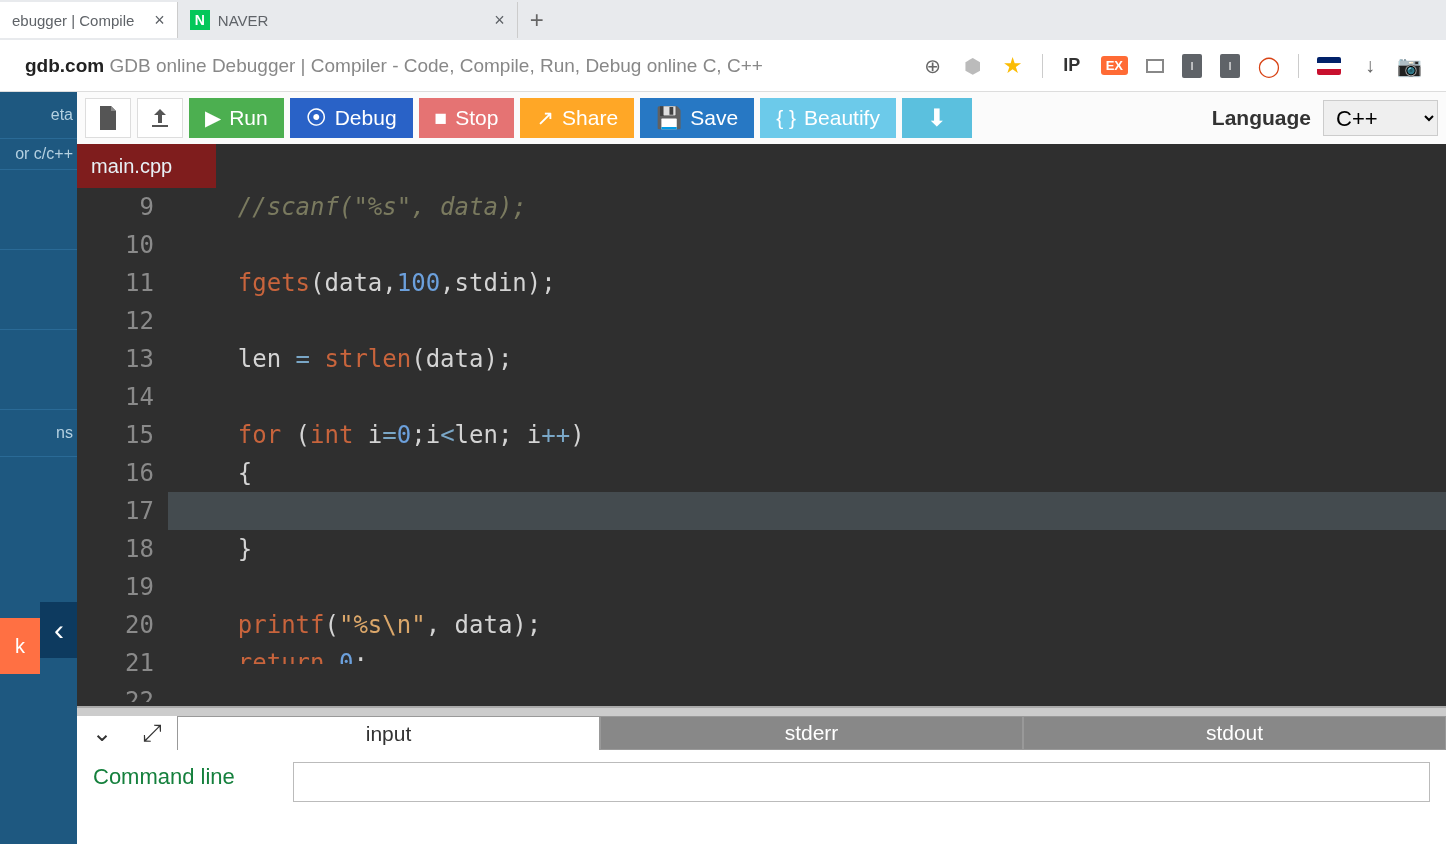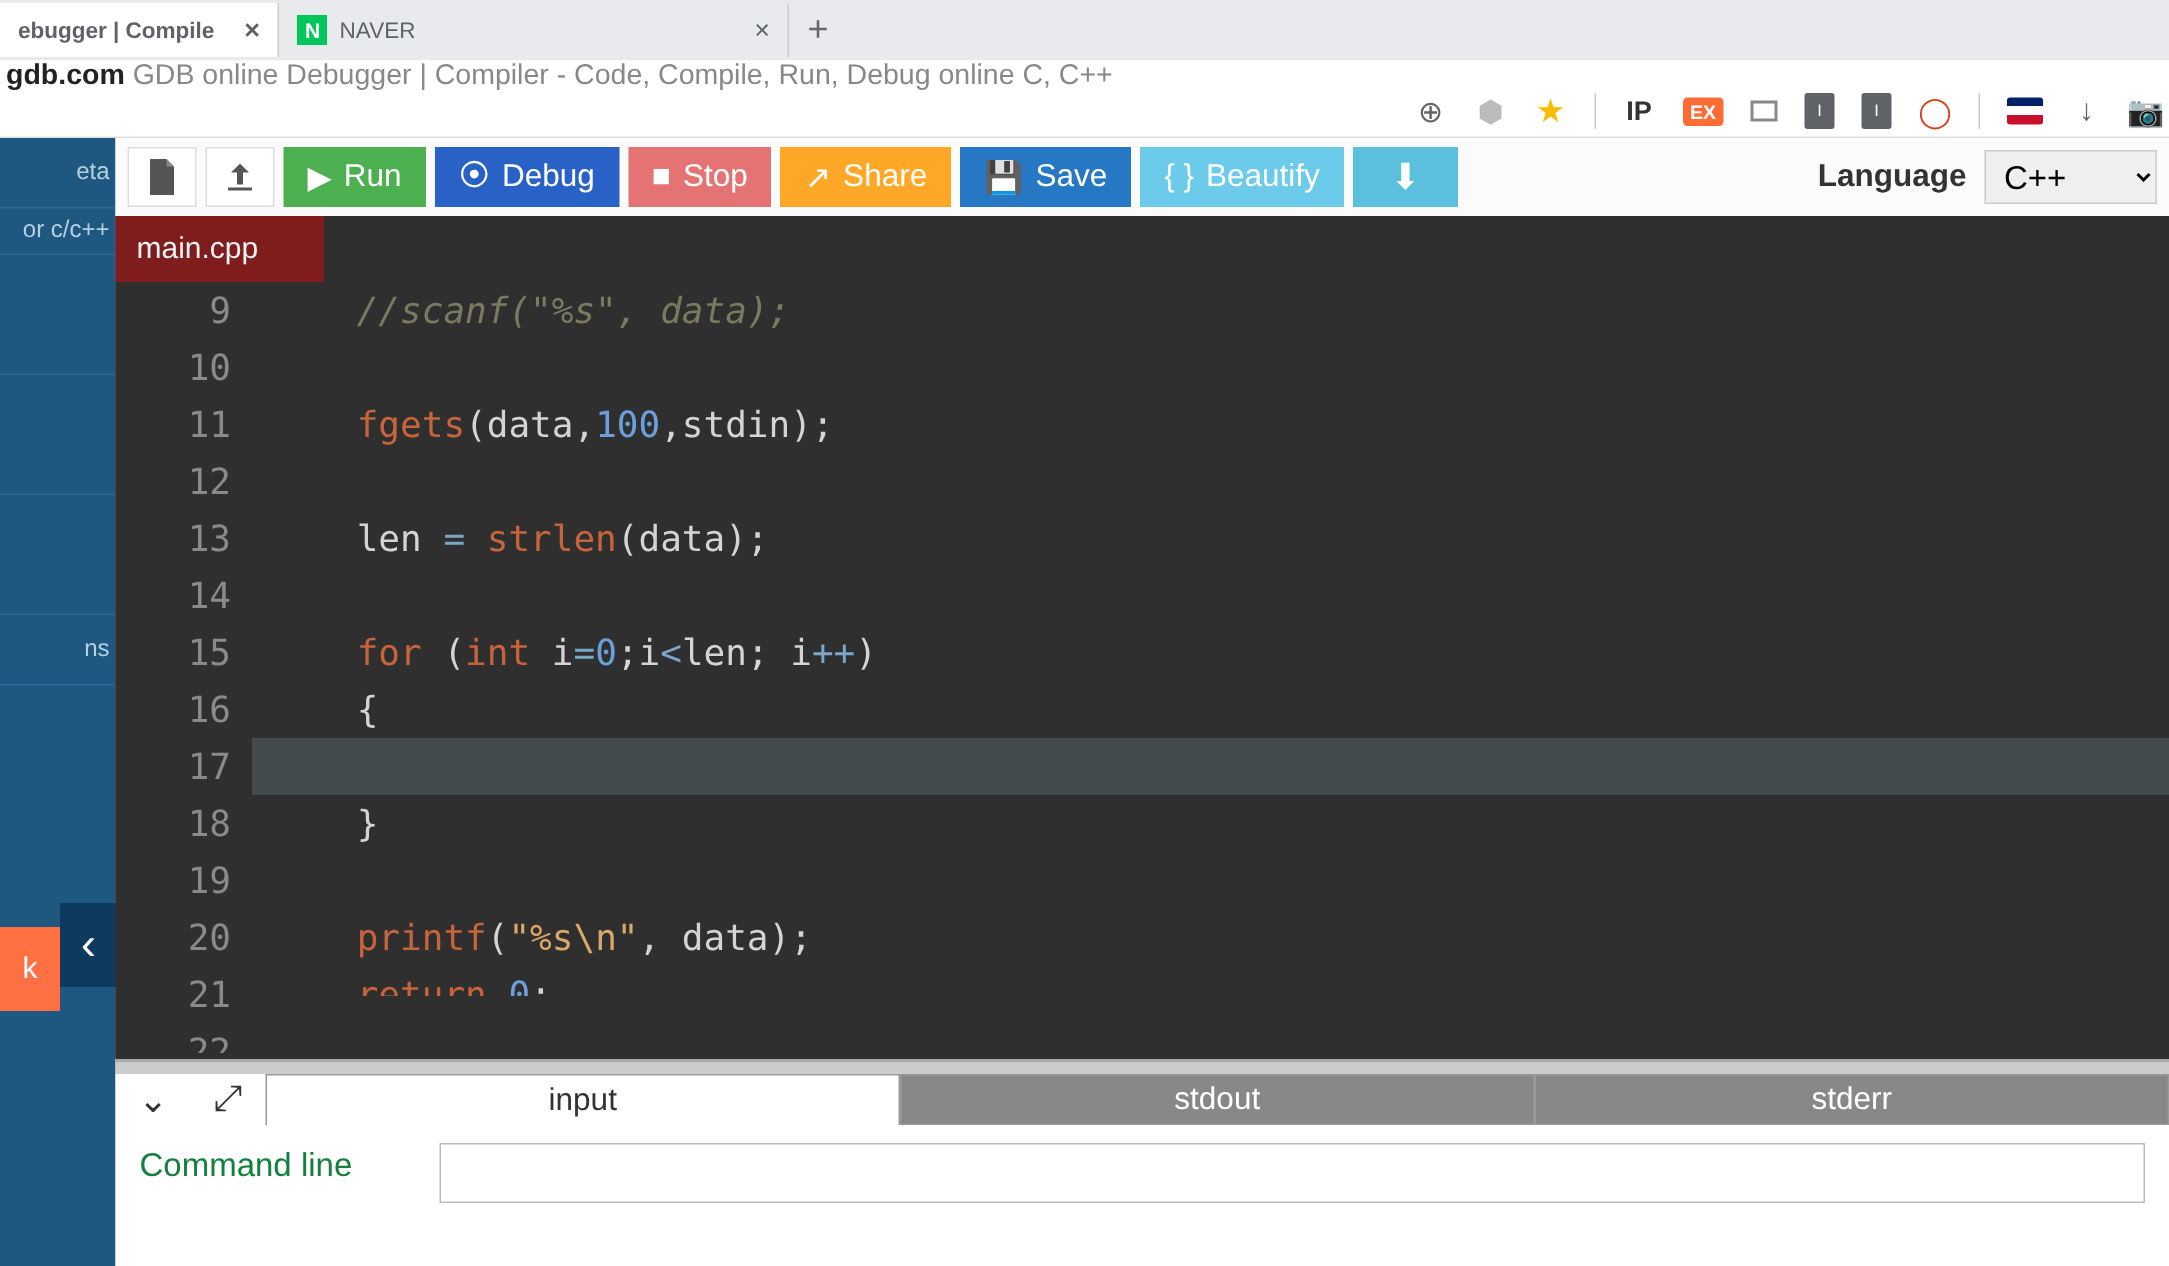--- a/index.html
+++ b/index.html
@@ -1,27 +1,27 @@
 <!DOCTYPE html>
 <html><head>
 <meta charset="utf-8">
 <style>
 * { margin: 0; padding: 0; box-sizing: border-box; }
 body { font-family: Arial, sans-serif; background: #fff; overflow: hidden; width: 1446px; height: 844px; }
 
 
 .tab-bar { height: 40px; background: #e8eaed; display: flex; align-items: center; padding-left: 0; }
 .tab { height: 36px; display: flex; align-items: center; padding: 0 12px; font-size: 15px; color: #5f6368; border-right: 1px solid #ccc; position: relative; }
-.tab.active { background: #fff; font-weight: bold; }
+.tab.active { background: #fff; }
 .tab-close { margin-left: 20px; font-size: 18px; color: #5f6368; cursor: pointer; }
 .naver-icon { width: 20px; height: 20px; background: #03c75a; color: #fff; display: inline-flex; align-items: center; justify-content: center; font-weight: bold; font-size: 14px; margin-right: 8px; }
 .tab-add { font-size: 24px; color: #666; padding: 0 12px; cursor: pointer; }
 
 
-.url-bar { height: 52px; background: #fff; display: flex; align-items: flex-start; padding: 0 4px; border-bottom: 1px solid #ddd; flex-direction: column; }
+.url-bar { height: 52px; background: #fff; display: flex; align-items: center; padding: 0 25px; border-bottom: 1px solid #ddd; }
 .url-text { font-size: 19px; color: #888; }
 .url-domain { font-weight: bold; color: #222; }
 .url-icons { margin-left: auto; display: flex; align-items: center; gap: 18px; }
 .url-icon { width: 22px; height: 22px; display: flex; align-items: center; justify-content: center; font-size: 20px; color: #666; cursor: pointer; }
 .star-icon { color: #fbbc04; font-size: 22px; }
 .ip-badge { font-weight: bold; color: #333; font-size: 18px; }
 .ex-badge { background: #ff6b35; color: #fff; padding: 2px 5px; border-radius: 3px; font-size: 13px; font-weight: bold; }
 .sq-icon { background: #5f6368; color: #fff; width: 20px; height: 24px; display: flex; align-items: center; justify-content: center; font-size: 11px; border-radius: 2px; }
 .flag-icon { width: 24px; height: 18px; background: linear-gradient(to bottom, #012169 33%, #fff 33%, #fff 66%, #c8102e 66%); border-radius: 2px; }
 .sep { width: 1px; height: 24px; background: #ccc; }
@@ -221,23 +221,23 @@
 
 <div class="bottom-divider"></div>
 
 <div class="bottom-ctrl">
   <div class="chev-ctrl">⌄</div>
   <div class="chev-ctrl">⤢</div>
   <div class="tab-io active">
       <span>input</span>
     </div>
   <div class="tab-io inactive">
-      <span>stdout</span>
+      <span>stderr</span>
     </div>
   <div class="tab-io inactive">
-      <span>stderr</span>
+      <span>stdout</span>
     </div>
 </div>
 
 <div class="cmdline">
   <div class="cmd-label">Command line</div>
   <input class="cmd-input" type="text" style="">
 </div>
 
 </body></html>

